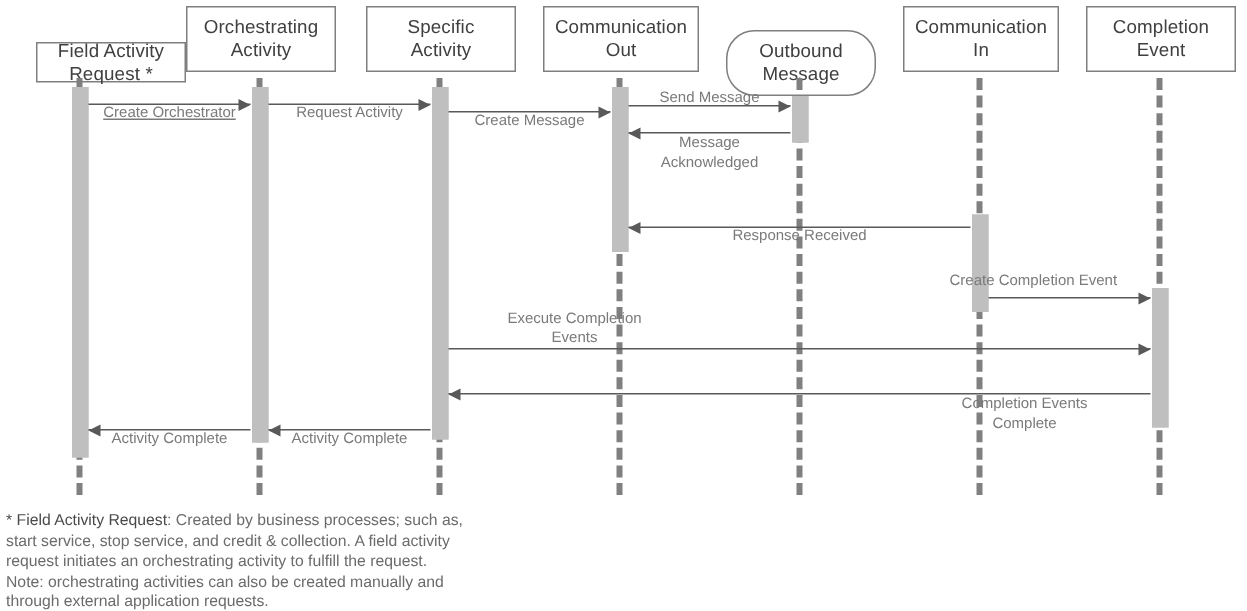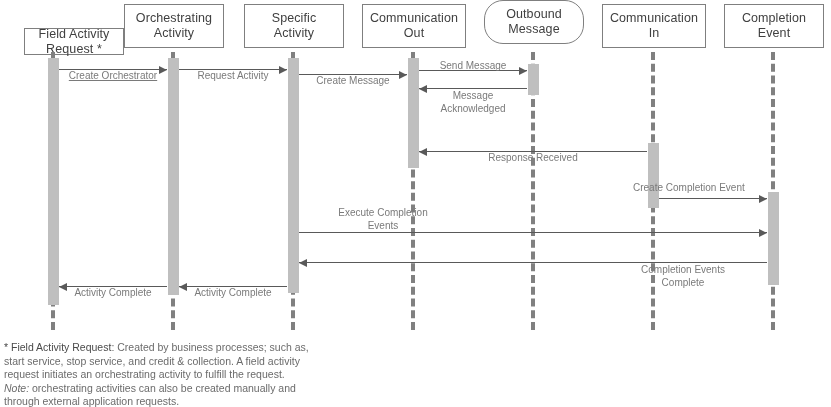--- a/index.html
+++ b/index.html
@@ -76,21 +76,21 @@
   #footnote {
     position: absolute;
     left: 4px;
     top: 341px;
     width: 420px;
     font-size: 10.5px;
     line-height: 13.6px;
     color: #6b6b6b;
   }
   #footnote .fn-bold { font-weight: normal; color: #4a4a4a; }
-  #footnote .fn-italic { font-style: italic; }
+  #footnote .fn-italic { }
   .fn-line { display: block; }
 </style>
 </head>
 <body>
 
 <div id="diagram">
     <div class="lane-head" style="left: 24px; top: 4px; width: 100px; height: 27px; margin-top: 24px;">
       <span style="white-space: pre-line;">Field Activity
 Request *</span>
     </div>
@@ -107,21 +107,21 @@
 Activity</span>
     </div>
     <div class="lifeline" style="left: 291px; top: 52px; height: 278px;"></div>
     <div class="activation" style="left: 288px; top: 58px; height: 235px;"></div>
     <div class="lane-head" style="left: 362px; top: 4px; width: 104px; height: 44px;">
       <span style="white-space: pre-line;">Communication
 Out</span>
     </div>
     <div class="lifeline" style="left: 411px; top: 52px; height: 278px;"></div>
     <div class="activation" style="left: 408px; top: 58px; height: 110px;"></div>
-    <div class="lane-head" style="left: 484px; top: 0; width: 100px; height: 44px; border-radius: 19px;">
+    <div class="lane-head" style="left: 484px; top: 20px; width: 100px; height: 44px; border-radius: 19px;">
       <span style="white-space: pre-line;">Outbound
 Message</span>
     </div>
     <div class="lifeline" style="left: 531px; top: 52px; height: 278px;"></div>
     <div class="activation" style="left: 528px; top: 64px; height: 31px;"></div>
     <div class="lane-head" style="left: 602px; top: 4px; width: 104px; height: 44px;">
       <span style="white-space: pre-line;">Communication
 In</span>
     </div>
     <div class="lifeline" style="left: 651px; top: 52px; height: 278px;"></div>

